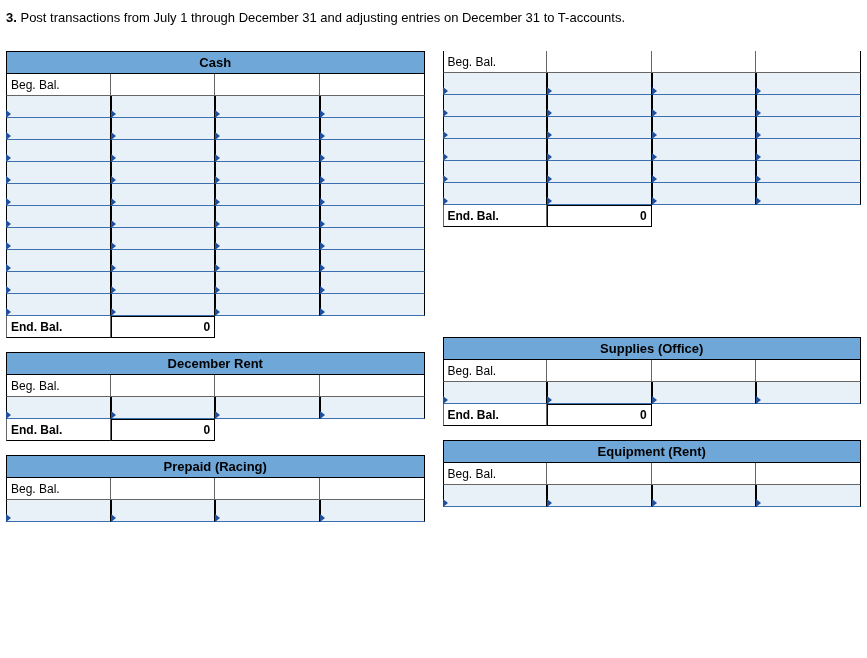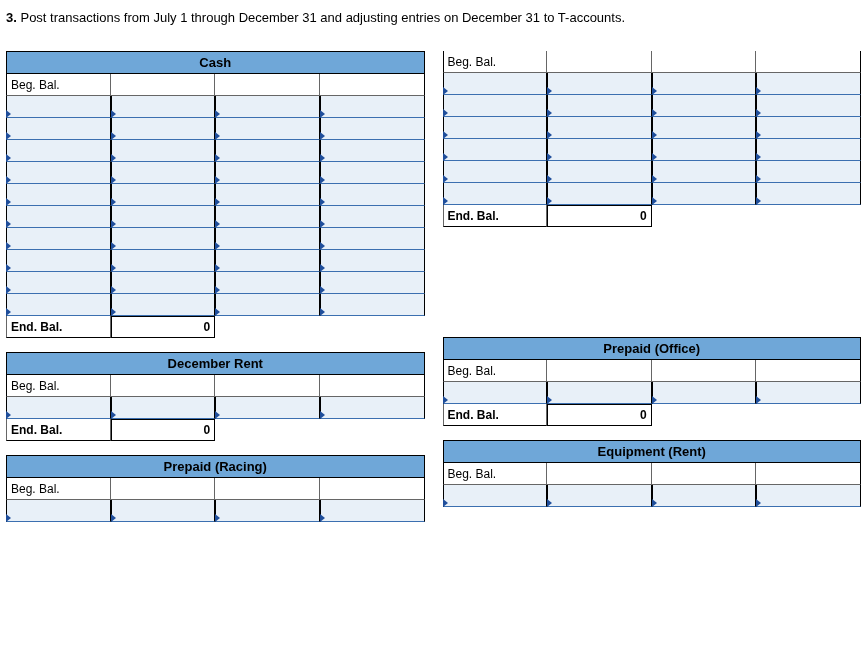--- a/index.html
+++ b/index.html
@@ -266,21 +266,21 @@
         <div class="cell num valcell bal-outline">0</div>
         <div class="cell" style="border:none;background:transparent"></div>
         <div class="cell" style="border:none;background:transparent"></div>
       </div>
     </div>
 
     <div style="height:96px"></div>
     <div class="gap8"></div>
 
     <div class="taccount">
-      <div class="acct-title">Prepaid (Office)</div>
+      <div class="acct-title">Supplies (Office)</div>
       <div class="row label-row">
         <div class="cell first">Beg. Bal.</div>
         <div class="cell num"></div>
         <div class="cell num"></div>
         <div class="cell last"></div>
       </div>
       <div id="soff-entries">
           <div class="row entry-row">
             <div class="cell"></div>
             <div class="cell num"></div>

